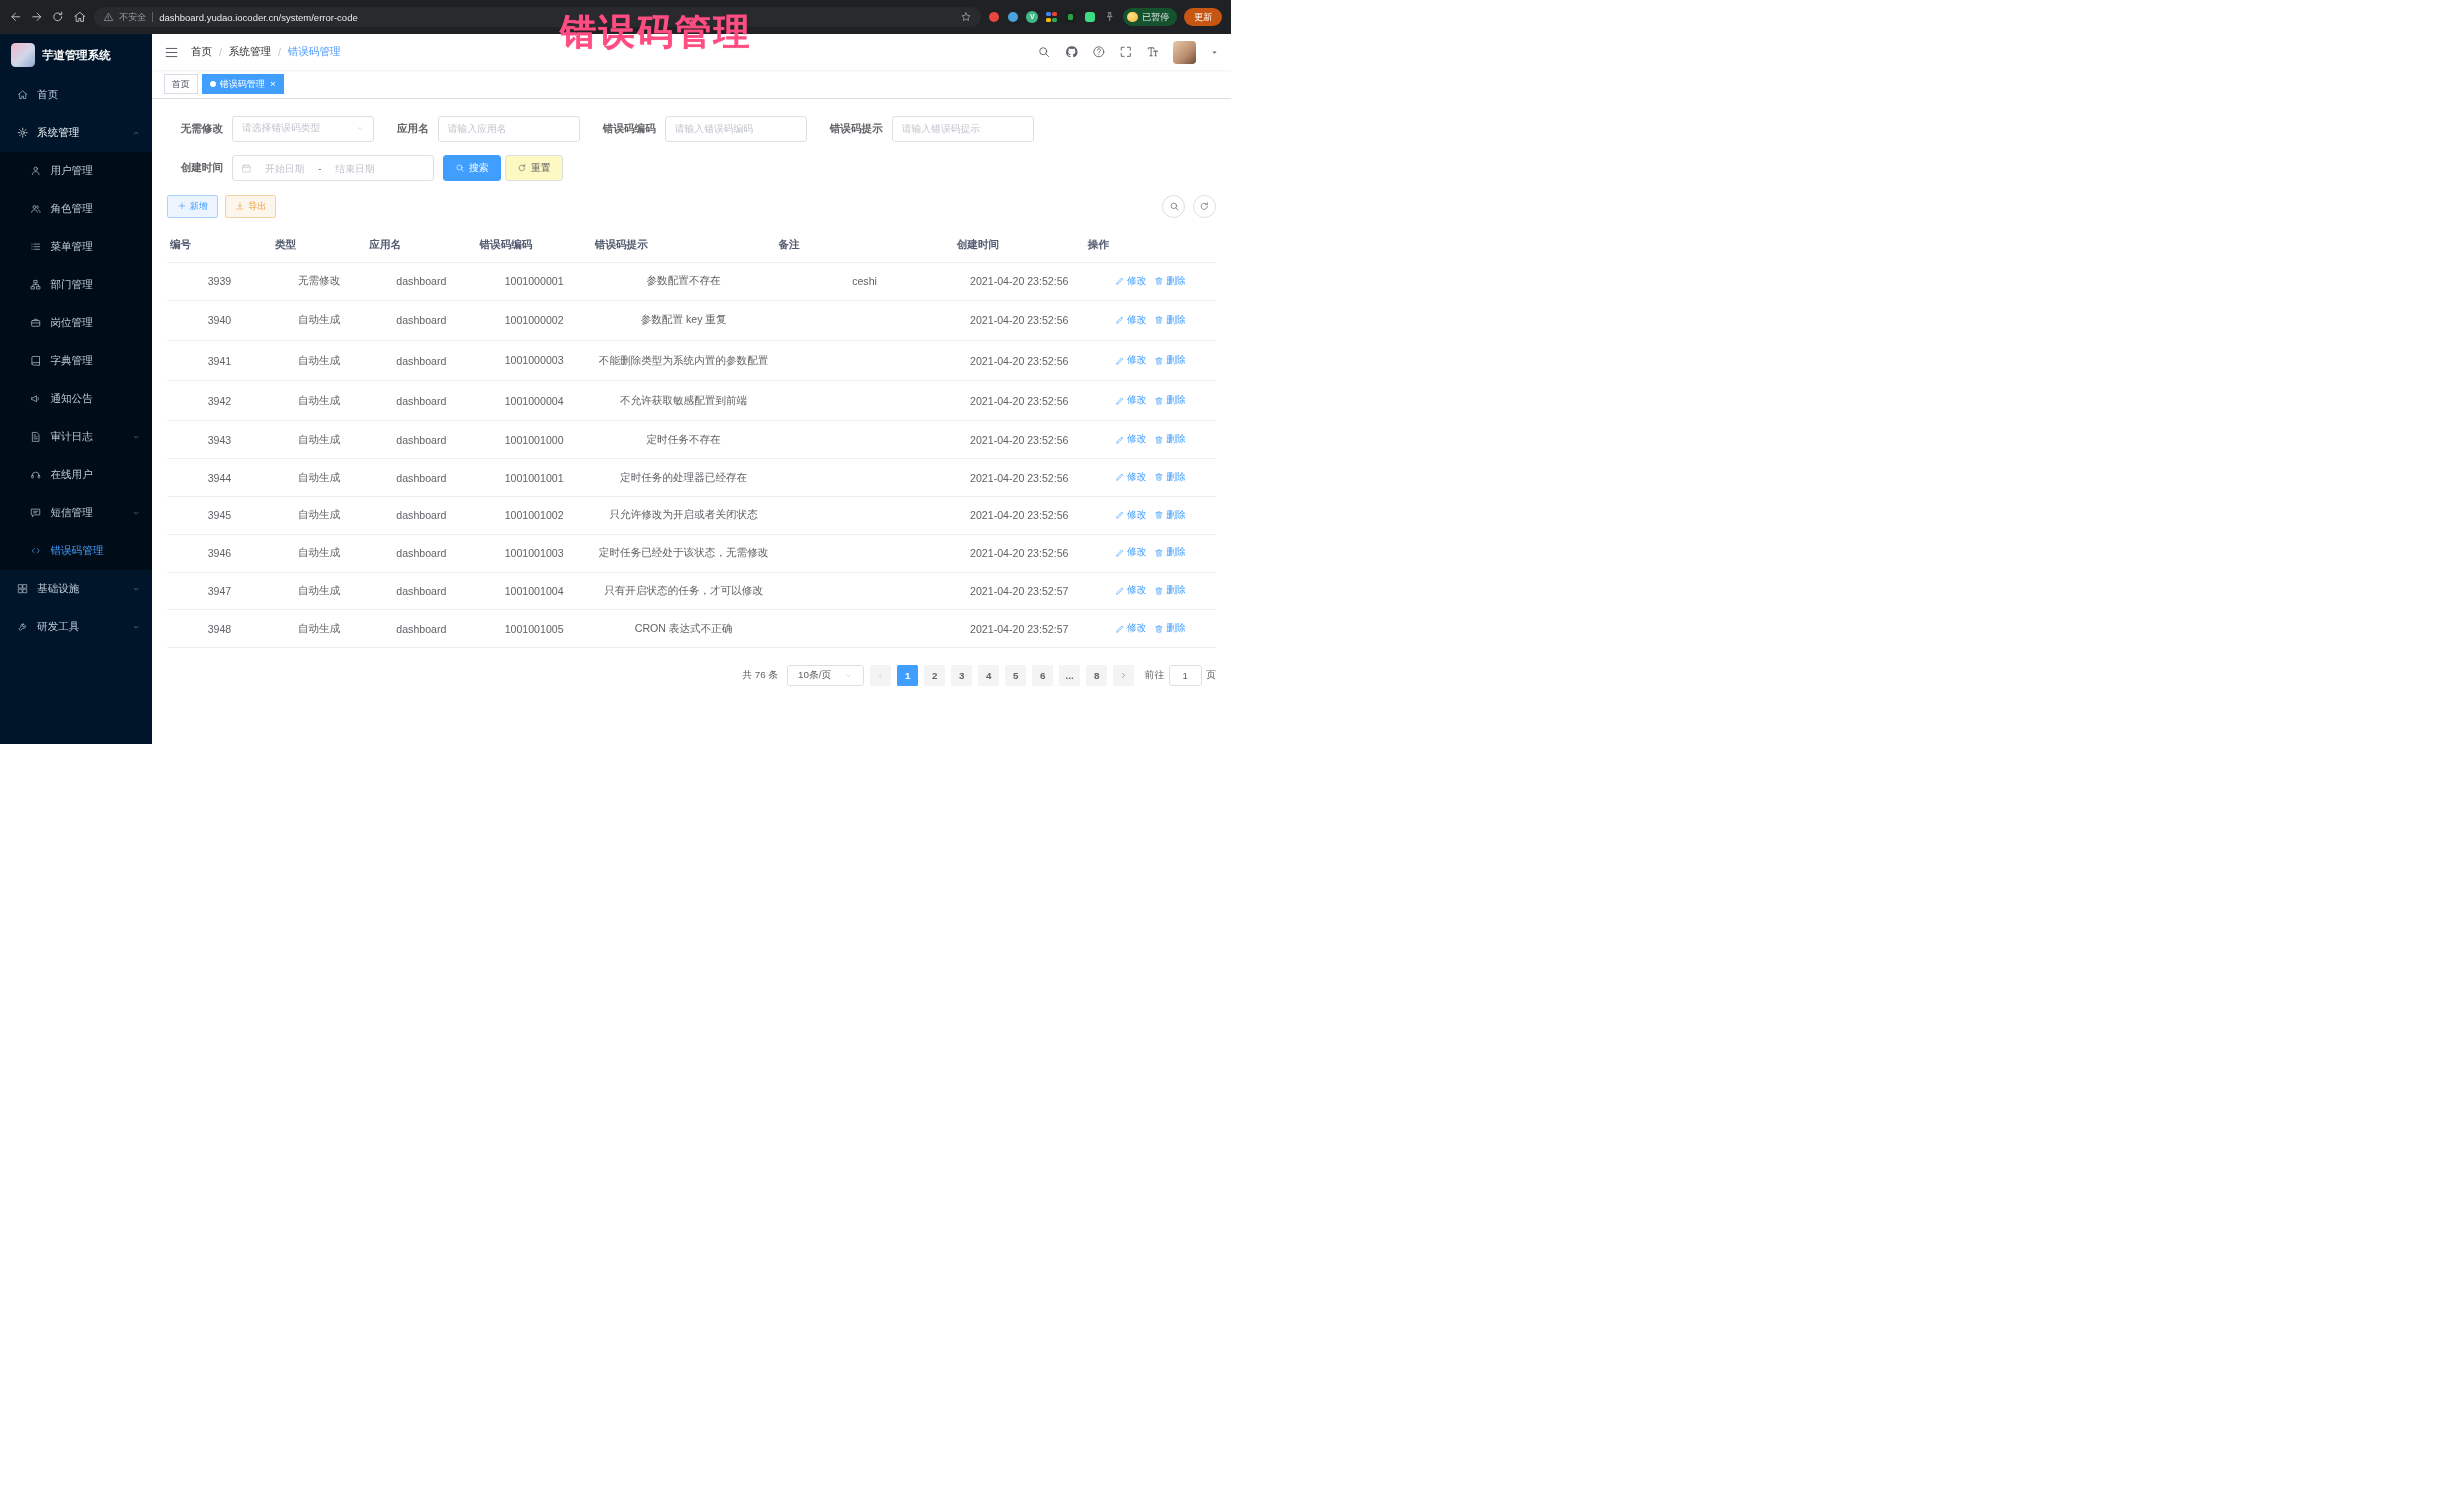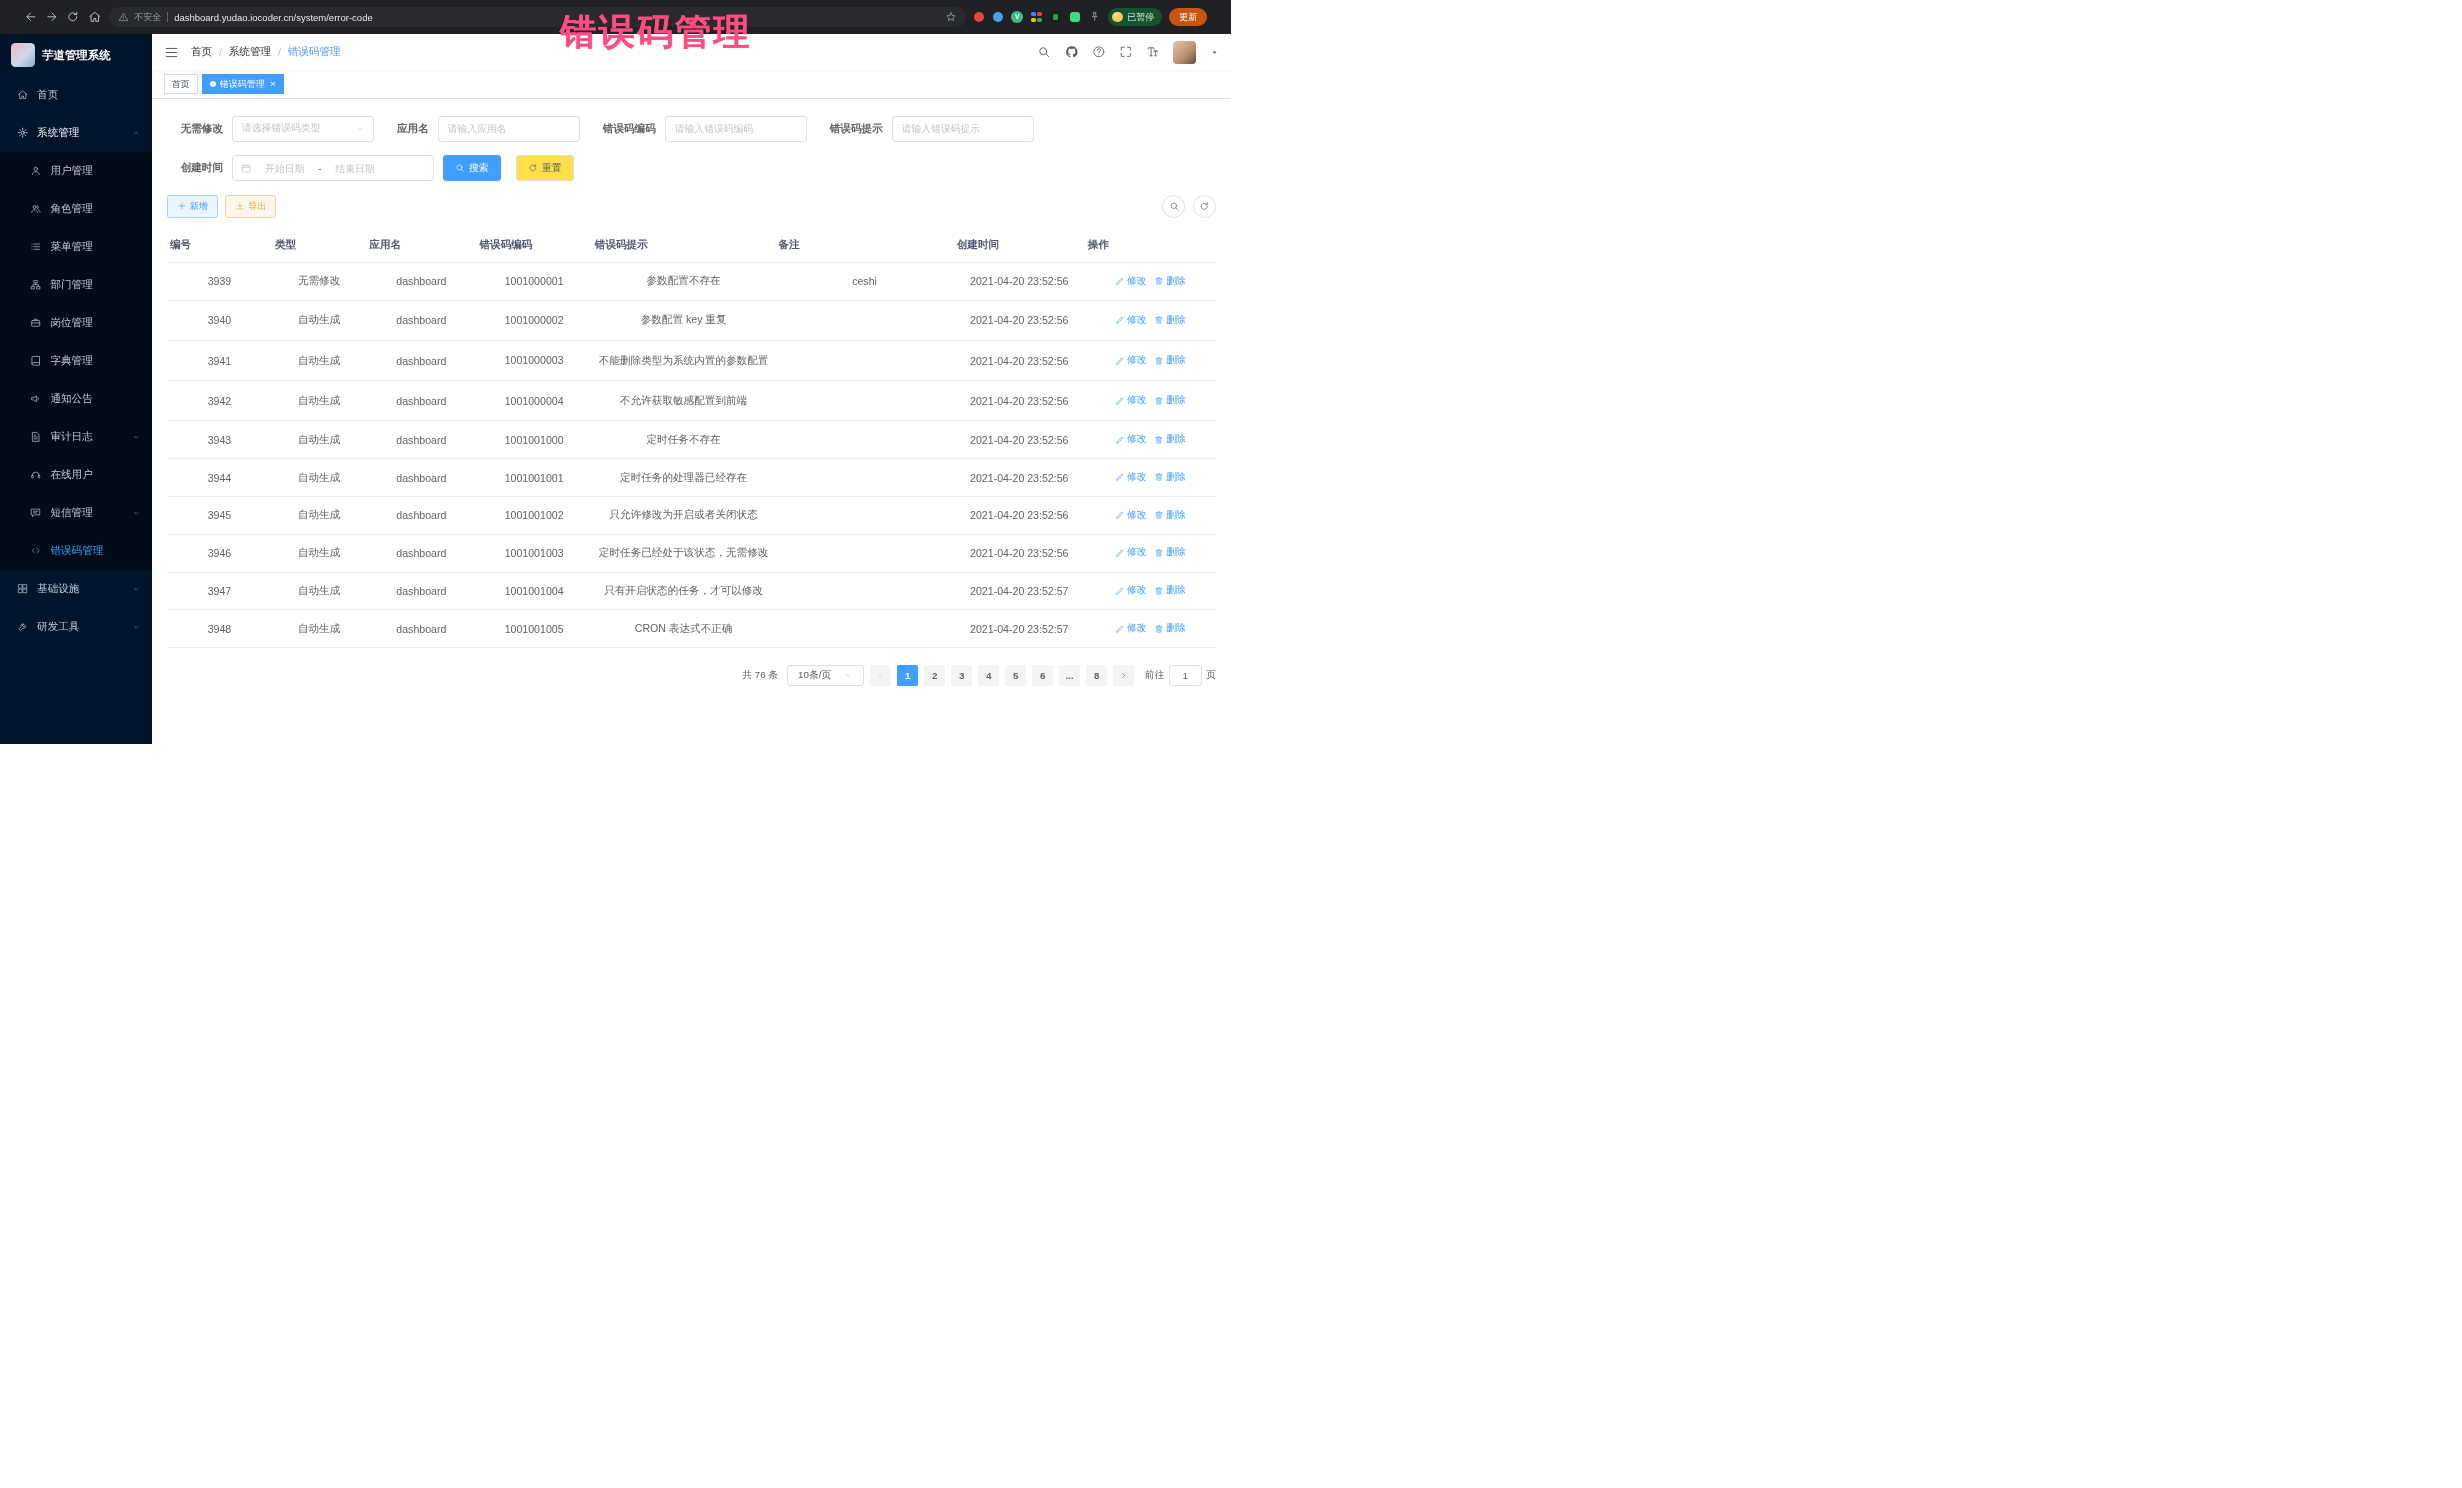--- a/index.html
+++ b/index.html
@@ -4,21 +4,21 @@
 <style>
 *{box-sizing:border-box;margin:0;padding:0}
 html,body{width:1231px;height:744px}
 body{font-family:"Liberation Sans","DejaVu Sans",sans-serif;background:#fff;overflow:hidden;position:relative}
 svg{display:block}
 [data-icon]{display:inline-flex;align-items:center;justify-content:center}
 input{font-family:inherit}
 button{font-family:Liberation Sans, sans-serif}
 
 
-.browser-bar{height:34px;background:#202124;display:flex;align-items:center;padding:0 24px;gap:7.6px;color:#d6d9dd;position:relative;z-index:5}
+.browser-bar{height:34px;background:#202124;display:flex;align-items:center;padding:0 9px;gap:7.6px;color:#d6d9dd;position:relative;z-index:5}
 .nav-ic{width:13.6px;height:13.6px;color:#c8cbce;cursor:pointer}
 .addr{flex:1;height:19.7px;background:#292a2d;border-radius:9.8px;display:flex;align-items:center;padding:0 9px;gap:6px;min-width:0;cursor:text}
 .warn-ic{width:10.6px;height:10.6px;color:#9aa0a6}
 .insecure{font-size:9px;color:#9aa0a6;white-space:nowrap}
 .addr-div{width:0.8px;height:10.6px;background:#5f6368}
 .url{font-size:9.5px;color:#e8eaed;flex:1;white-space:nowrap;overflow:hidden}
 .star{width:12px;height:12px;color:#9aa0a6;cursor:pointer}
 .exts{display:flex;align-items:center;gap:8.3px}
 .ext{display:inline-flex;align-items:center;justify-content:center;cursor:pointer}
 .dot-red{width:10.6px;height:10.6px;border-radius:50%;background:#e8453c}
@@ -87,21 +87,21 @@
 .f-select .ph{color:#c0c4cc}
 .sel-caret{width:9px;height:9px;color:#c0c4cc}
 .sel-caret svg{width:100%;height:100%}
 .f-range{width:202px;height:26px;border:0.8px solid #dcdfe6;border-radius:3px;display:flex;align-items:center;padding:0 7.6px;gap:4.5px;background:#fff}
 .cal{width:10.6px;height:10.6px;color:#c0c4cc}
 .r-input{border:none;outline:none;width:58px;font-size:9.8px;color:#606266;text-align:center;background:transparent}
 .r-input::placeholder{color:#c0c4cc}
 .r-sep{color:#606266;font-size:9.8px}
 .btn-primary,.btn-default{display:inline-flex;align-items:center;gap:3.8px;height:26px;padding:0 11.4px;font-size:9.8px;border-radius:3px;cursor:pointer}
 .btn-primary{background:#409eff;border:0.8px solid #409eff;color:#fff;margin-left:9px}
-.btn-default{background:#fde047;border:0.8px solid #dcdfe6;color:#606266;margin-left:15px}
+.btn-default{background:#fef9c3;border:0.8px solid #dcdfe6;color:#606266;margin-left:4px}
 .b-ic{width:9.8px;height:9.8px}
 
 
 .toolbar{display:flex;align-items:center;margin:1.5px 0 10.6px}
 .btn-add,.btn-export{display:inline-flex;align-items:center;gap:3px;height:23px;padding:0 9px;font-size:9px;border-radius:2.3px;cursor:pointer}
 .btn-add{background:#ecf5ff;border:0.8px solid #a9d1ff;color:#409eff}
 .btn-export{background:#fdf6ec;border:0.8px solid #f3d19e;color:#e6a23c;margin-left:7.6px}
 .tool-right{margin-left:auto;display:flex;gap:7.6px}
 .circ-btn{width:23px;height:23px;border-radius:50%;border:0.8px solid #dcdfe6;background:#fff;display:flex;align-items:center;justify-content:center;color:#606266;cursor:pointer}
 .circ-btn span{width:10.6px;height:10.6px}

